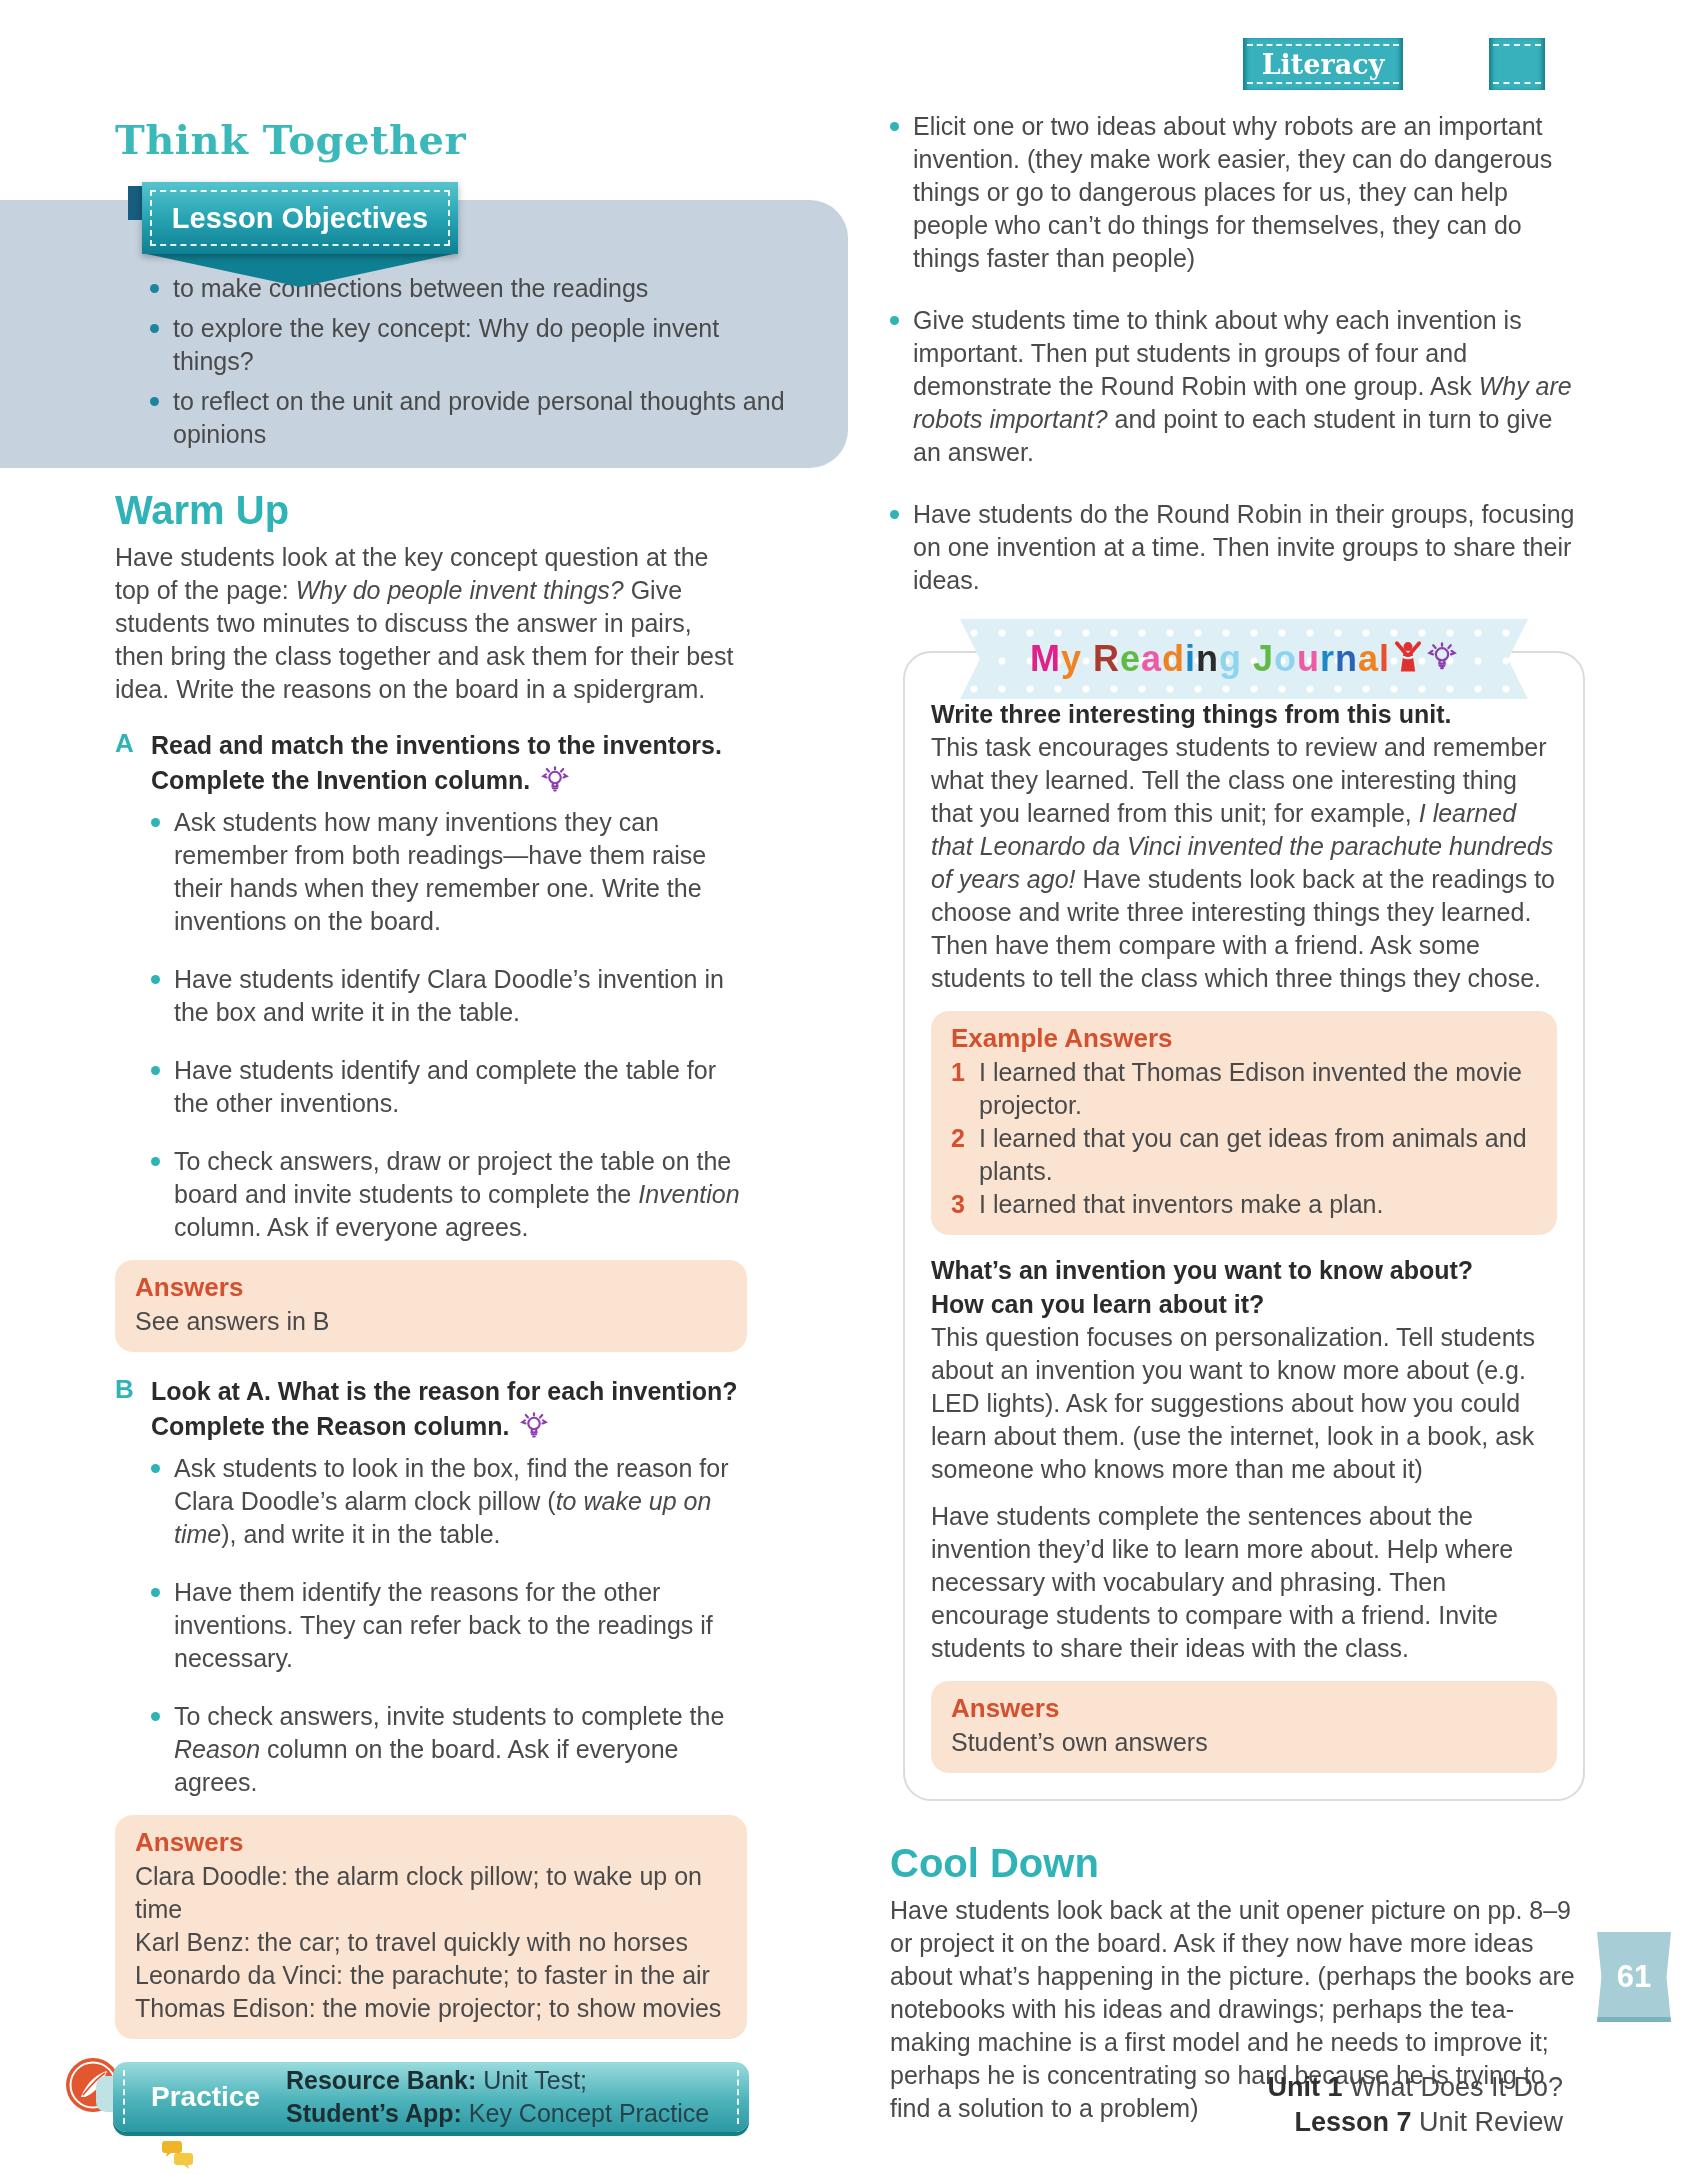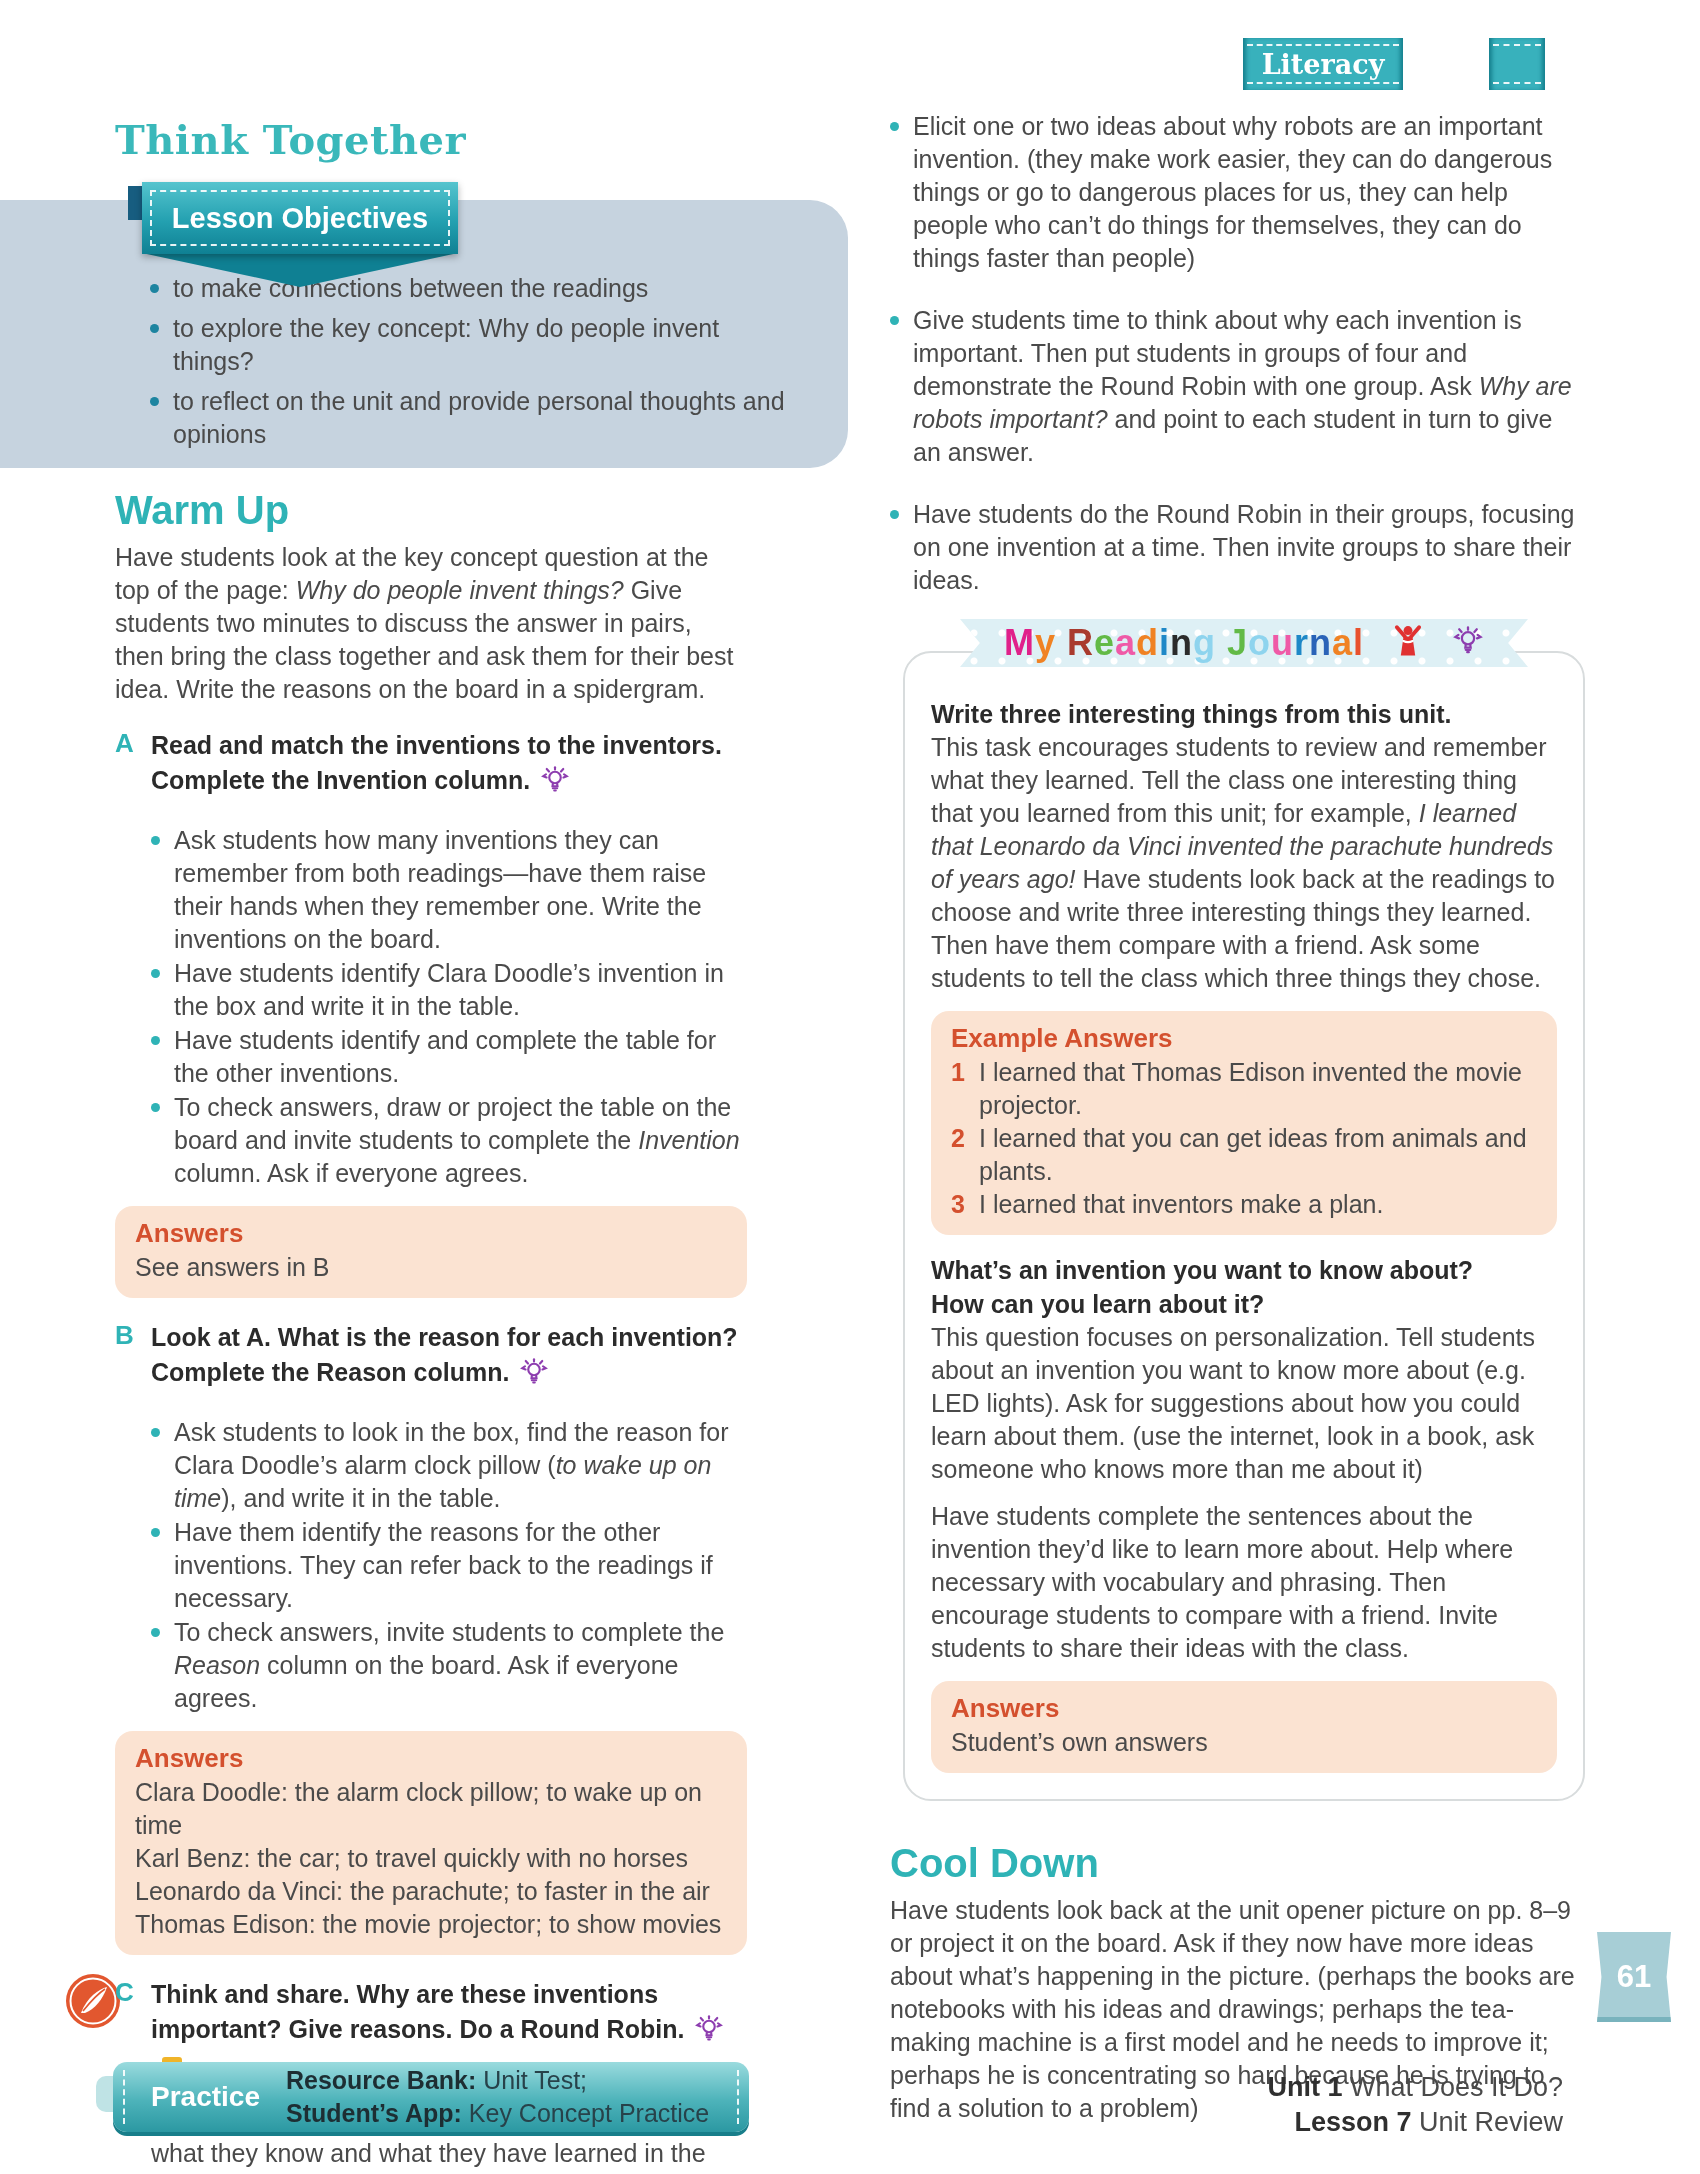--- a/index.html
+++ b/index.html
@@ -32,21 +32,21 @@
              color:#fff;font-size:29px;font-weight:bold;}
   .lo-fold{position:absolute;left:128px;top:186px;width:22px;height:34px;background:#175d80;z-index:2;}
   .lo-vee{position:absolute;left:142px;top:253px;width:316px;height:34px;z-index:2;
           background:#0f8093;clip-path:polygon(0 0,100% 0,50% 100%);}
 
   .leftcol{position:absolute;left:115px;top:488px;width:632px;}
   .rightcol{position:absolute;left:890px;top:110px;width:695px;}
 
   .sec-head{font-size:40px;font-weight:bold;color:#2fb3b6;margin-bottom:8px;}
   p.body, .body{font-size:25px;line-height:33px;color:#4a4a4a;margin:0;}
-  .bullets{display:flex;flex-direction:column;gap:1px;margin-top:20px;}
+  .bullets{display:flex;flex-direction:column;gap:25px;margin-top:2px;}
   .bullet{display:flex;gap:14px;}
   .bullet .dot{width:9px;height:9px;border-radius:50%;background:#2fb3b6;margin-top:12px;flex:none;}
   .obj-bullet .dot{background:#1d84a0;}
   .ital{font-style:italic;}
 
   .abc{position:relative;padding-left:36px;margin-top:22px;}
   .abc .letter{position:absolute;left:0;top:0;color:#2fb3b6;font-weight:bold;font-size:26px;}
   .abc .htext{font-size:25px;line-height:35px;font-weight:bold;color:#2b2b2b;}
 
   .answers-box{background:#fbe3d2;border-radius:18px;padding:12px 20px 14px 20px;margin-top:16px;}
@@ -64,25 +64,25 @@
   .practice-bar::before,.practice-bar::after{content:"";position:absolute;top:8px;bottom:8px;width:0;
                 border-left:2px dashed rgba(255,255,255,.9);}
   .practice-bar::before{left:10px;} .practice-bar::after{right:10px;}
   .practice-label{color:#fff;font-weight:bold;font-size:28px;margin:0 26px 0 38px;flex:none;}
   .practice-lines{font-size:25px;line-height:33px;color:#27424a;}
   .practice-lines b{color:#1d2e33;}
 
   
   .journal-box{position:relative;margin-top:54px;margin-left:13px;width:682px;background:#fff;
                border:2px solid #d8dcdd;border-radius:28px;padding:44px 26px 26px 26px;box-sizing:border-box;}
-  .journal-ribbon{position:absolute;top:-34px;left:50%;transform:translateX(-50%);width:568px;height:48px;
+  .journal-ribbon{position:absolute;top:-34px;left:50%;transform:translateX(-50%);width:568px;height:80px;
                background-color:#def0f5;
                background-image:radial-gradient(#ffffff 3px, rgba(255,255,255,0) 4px);background-size:28px 28px;
                clip-path:polygon(0 0,100% 0,96.5% 50%,100% 100%,0 100%,3.5% 50%);
-               display:flex;align-items:center;justify-content:center;gap:28px;}
+               display:flex;align-items:center;justify-content:center;gap:2px;}
   .journal-title{font-weight:bold;font-size:36px;white-space:pre;letter-spacing:1px;}
   .jr-head{font-size:25px;line-height:34px;font-weight:bold;color:#2b2b2b;}
   .jr-p{margin-top:10px;}
   .ex-item{display:flex;}
   .ex-num{width:28px;flex:none;color:#d4502e;font-weight:bold;font-size:25px;line-height:33px;}
   .ex-text{flex:1;}
 
   
   .cool{margin-top:40px;}
   .footer-block{position:absolute;right:137px;top:2070px;text-align:right;font-size:27px;line-height:35px;color:#4a4a4a;}

